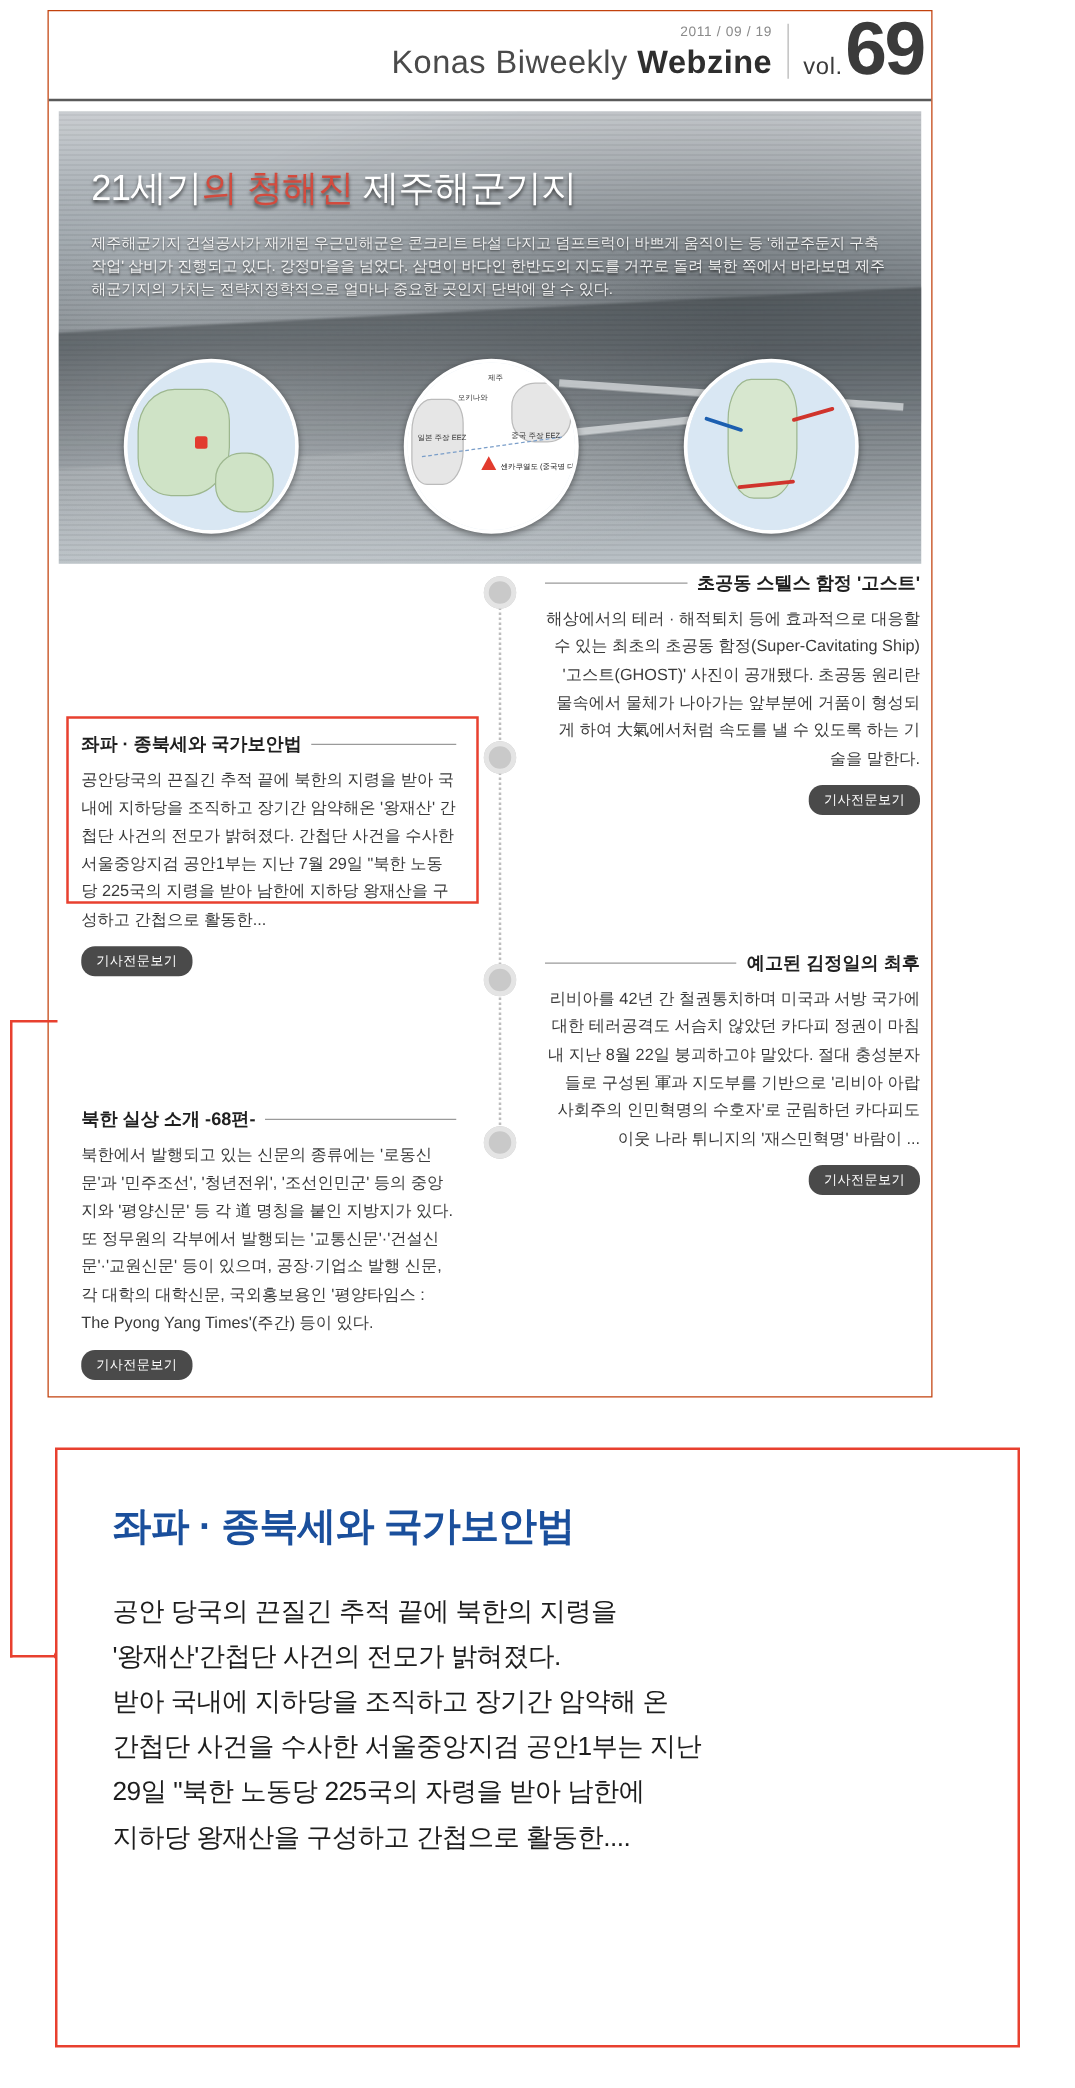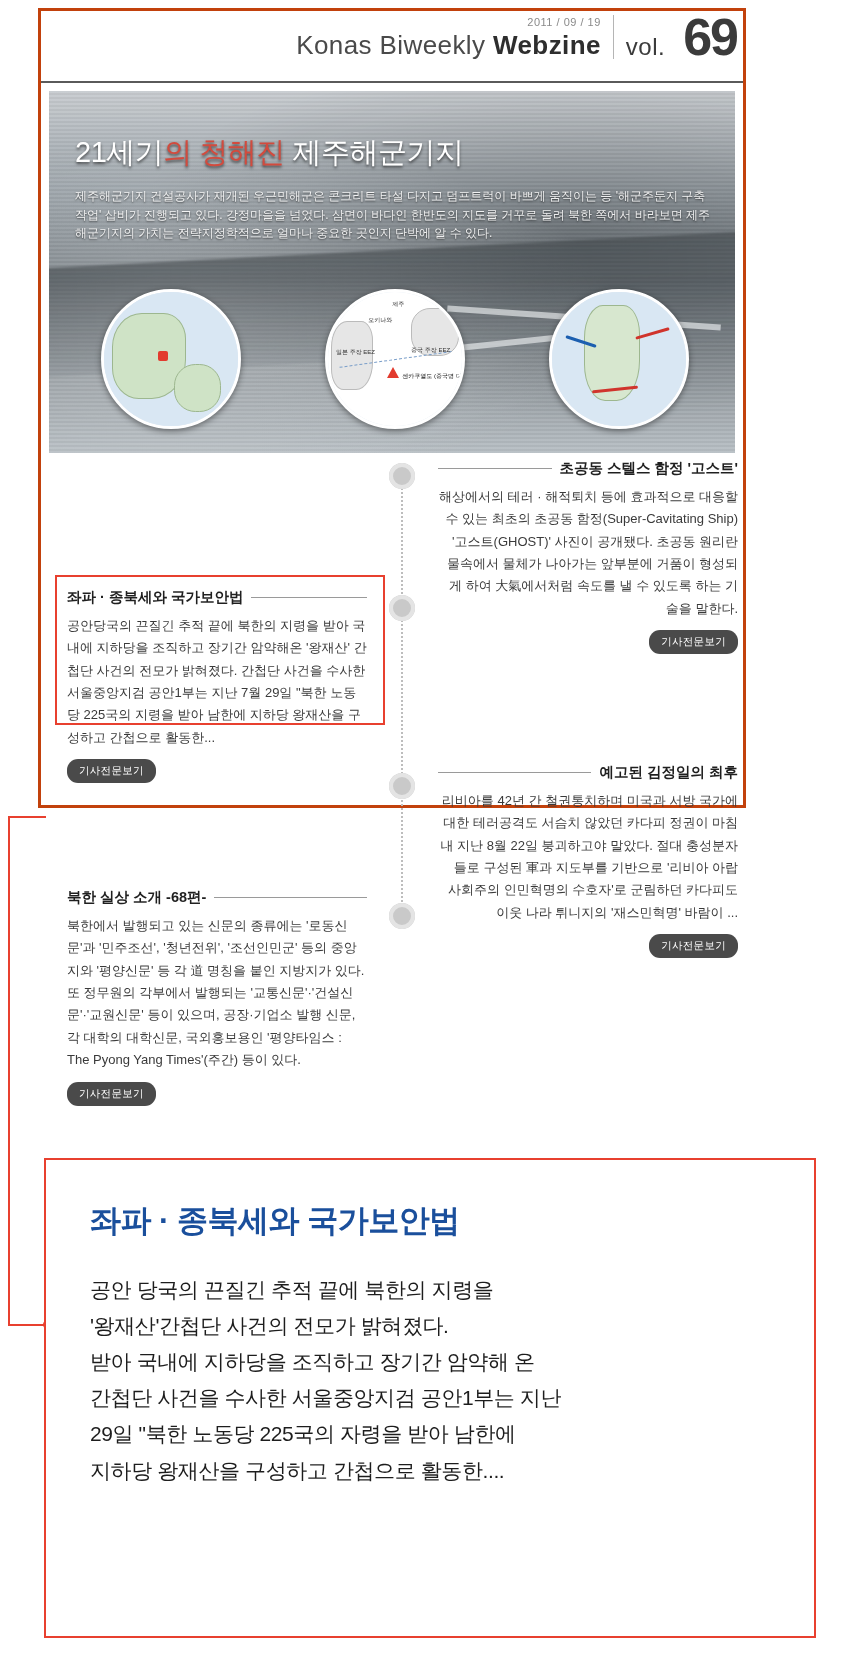--- a/index.html
+++ b/index.html
@@ -15,22 +15,22 @@
     position: relative;
     overflow: hidden;
   }
 
   
   .page {
     position: absolute;
     left: 38px;
     top: 8px;
     width: 708px;
-    height: 800px;
-    border: 3px solid #c2410c;
+    height: 1110px;
+    border: 1px solid #c2410c;
     background: #fff;
     box-sizing: border-box;
   }
 
   
   .masthead {
     position: relative;
     height: 72px;
     border-bottom: 2px solid #5a5a5a;
     box-sizing: border-box;
@@ -68,26 +68,26 @@
     background: #b5b5b5;
     height: 44px;
     margin: 0 12px 2px 0;
   }
   .mast-vol {
     display: flex;
     align-items: baseline;
     color: #3b3b3b;
   }
   .mast-vol .vol-word {
-    font-size: 24px;
+    font-size: 19px;
     letter-spacing: .5px;
-    margin-right: 18px;
+    margin-right: 2px;
   }
   .mast-vol .vol-num {
-    font-size: 52px;
+    font-size: 60px;
     font-weight: bold;
     line-height: .85;
     letter-spacing: -2px;
   }
 
   
   .hero {
     position: relative;
     margin: 8px 8px 0 8px;
     height: 362px;

